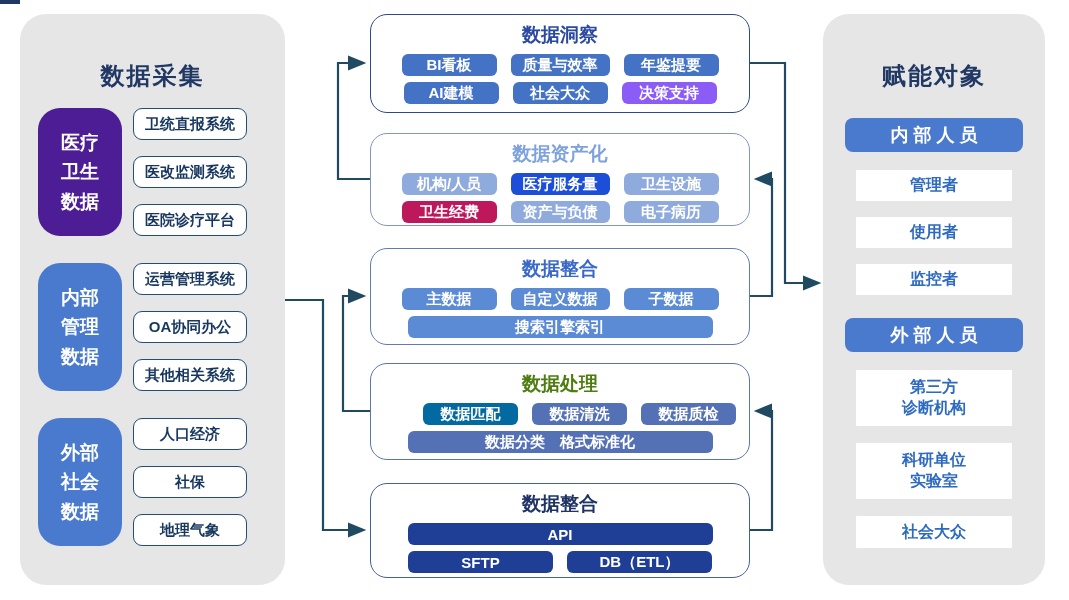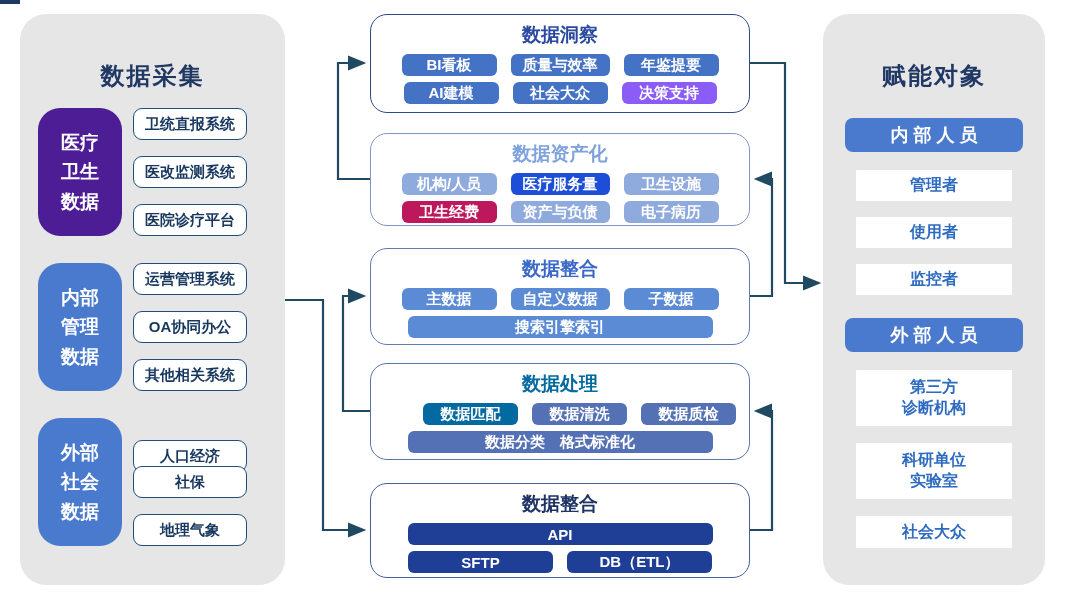--- a/index.html
+++ b/index.html
@@ -90,21 +90,21 @@
 数据</div>
       <div class="sys-item" style="top:0;">运营管理系统</div>
       <div class="sys-item" style="top:48px;">OA协同办公</div>
       <div class="sys-item" style="top:96px;">其他相关系统</div>
     </div>
 
     <div class="group" style="top:404px;">
       <div class="cat-box" style="background: rgb(74, 122, 206);">外部
 社会
 数据</div>
-      <div class="sys-item" style="top:0;margin-top:22px;">人口经济</div>
+      <div class="sys-item" style="top:0;">人口经济</div>
       <div class="sys-item" style="top:48px;">社保</div>
       <div class="sys-item" style="top:96px;">地理气象</div>
     </div>
   </div>
 
   <div class="pbox" style="top: 14px; height: 99px; border-color: rgb(46, 74, 142);">
     <div class="pbox-title" style="color: rgb(42, 73, 160);">数据洞察</div>
     <div class="chip-row">
       <span class="chip" style="background: rgb(68, 114, 196);">BI看板</span>
       <span class="chip" style="background: rgb(68, 114, 196);">质量与效率</span>
@@ -137,21 +137,21 @@
       <span class="chip" style="background: rgb(91, 139, 212);">主数据</span>
       <span class="chip" style="background: rgb(91, 139, 212);">自定义数据</span>
       <span class="chip" style="background: rgb(91, 139, 212);">子数据</span>
     </div>
     <div class="chip-row">
       <span class="chip wide" style="background: rgb(91, 139, 212);">搜索引擎索引</span>
     </div>
   </div>
 
   <div class="pbox" style="top: 363px; height: 97px; border-color: rgb(90, 118, 176);">
-    <div class="pbox-title" style="color: #0369a1;">数据处理</div>
+    <div class="pbox-title" style="color: #4d7c0f;">数据处理</div>
     <div class="chip-row">
       <span class="chip" style="background: #0369a1; margin-left: 39px;">数据匹配</span>
       <span class="chip" style="background: rgb(85, 113, 181);">数据清洗</span>
       <span class="chip" style="background: rgb(85, 113, 181);">数据质检</span>
     </div>
     <div class="chip-row">
       <span class="chip wide" style="background: rgb(85, 113, 181);">数据分类　格式标准化</span>
     </div>
   </div>
 

